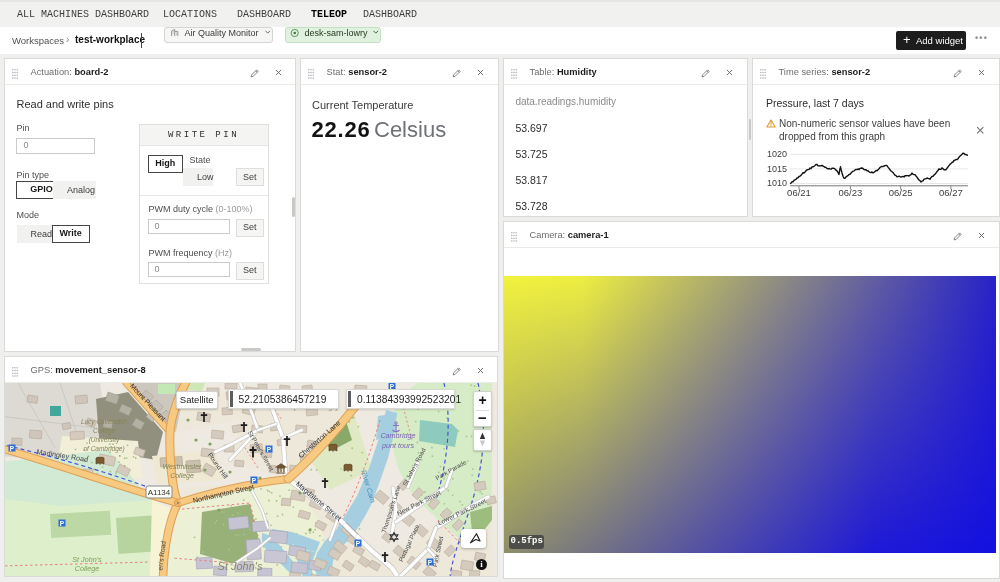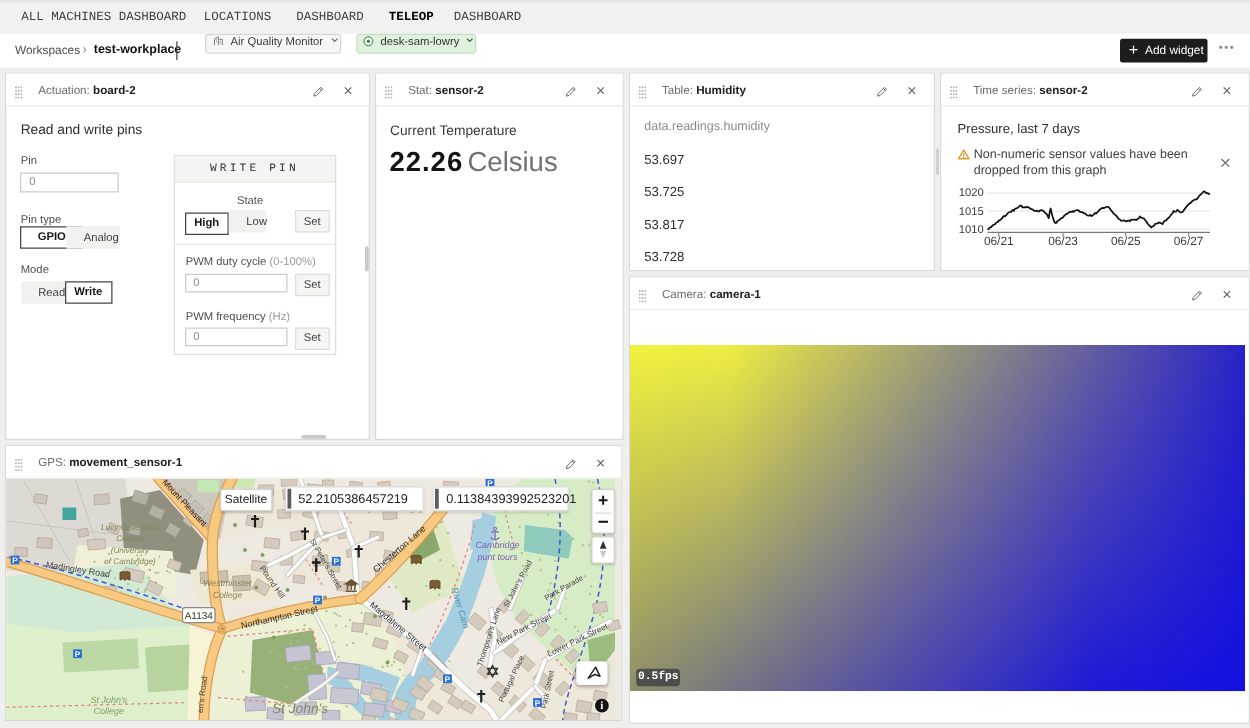--- a/index.html
+++ b/index.html
@@ -131,21 +131,21 @@
     <div class="inp" style="left:11.4px; top:79px; width:79px;">0</div>
     <span class="lbl" style="left:11.5px; top:111px;">Pin type</span>
     <div class="btn sel" style="left:11.4px; top:122px; width:50px; line-height:15px;">GPIO</div>
     <div class="btn uns" style="left:47.6px; top:122px; width:43px; line-height:18px;">Analog</div>
     <span class="lbl" style="left:11.6px; top:151px;">Mode</span>
     <div class="btn uns" style="left:11.6px; top:166px; width:35px; line-height:18px;">Read</div>
     <div class="btn sel" style="left:46.6px; top:166px; width:38px; line-height:15px;">Write</div>
     <div id="wp">
       <div class="wph">WRITE PIN</div>
       <span class="lbl" style="left:9px; top:30px;margin-left:41px;">State</span>
-      <div class="btn sel" style="left:8.1px; top:45px; width:35.5px; line-height:15px;">High</div>
+      <div class="btn sel" style="left:8.1px; top:30px; width:35.5px; line-height:15px;">High</div>
       <div class="btn uns" style="left:43.6px; top:43.5px; width:30px; line-height:18px;">Low</div>
       <div class="btn set" style="left:96.2px; top:43.5px; width:28px; line-height:16px;">Set</div>
       <div style="position:absolute; left:0; top:70.7px; width:128px; height:1px; background:#e7e7e5;"></div>
       <span class="lbl" style="left:9px; top:79px;">PWM duty cycle <span style="color:#9a9a9a;">(0-100%)</span></span>
       <div class="inp" style="left:8.1px; top:94px; width:82.7px;">0</div>
       <div class="btn set" style="left:96.2px; top:94px; width:28px; line-height:14px;">Set</div>
       <span class="lbl" style="left:9px; top:123px;">PWM frequency <span style="color:#9a9a9a;">(Hz)</span></span>
       <div class="inp" style="left:8.1px; top:137px; width:82.7px;">0</div>
       <div class="btn set" style="left:96.2px; top:137px; width:28px; line-height:14px;">Set</div>
     </div>
@@ -339,21 +339,21 @@
             <circle cx="3" cy="3.55" r="0.75"></circle>
             <circle cx="5.2" cy="3.55" r="0.75"></circle>
             <circle cx="0.8" cy="6.3" r="0.75"></circle>
             <circle cx="3" cy="6.3" r="0.75"></circle>
             <circle cx="5.2" cy="6.3" r="0.75"></circle>
             <circle cx="0.8" cy="9.05" r="0.75"></circle>
             <circle cx="3" cy="9.05" r="0.75"></circle>
             <circle cx="5.2" cy="9.05" r="0.75"></circle>
           </g>
         </svg>
-      <span class="title">GPS: <b>movement_sensor-1</b></span>
+      <span class="title">GPS: <b>movement_sensor-8</b></span>
       <svg class="pencil" style="left:447px;" width="9" height="9" viewBox="0 0 12 12">
           <path d="M1.5 10.5l0.6-2.6 6.7-6.7 2 2-6.7 6.7zM7.6 2.4l2 2" stroke="#5d5d5d" stroke-width="1" fill="none"></path>
         </svg>
       <svg class="xicon" style="left:472px;" width="7" height="7" viewBox="0 0 11 11">
           <path d="M1.5 1.5L9.5 9.5M9.5 1.5L1.5 9.5" stroke="#5d5d5d" stroke-width="1.4"></path>
         </svg>
     </div>
     <div id="maparea" style="position:absolute; left:0; top:26px; width:492px; height:193px; overflow:hidden;">
       <svg id="mapsvg" width="492" height="193" viewBox="0 0 492 193">
           <rect width="492" height="193" fill="#eeeae1"></rect>

